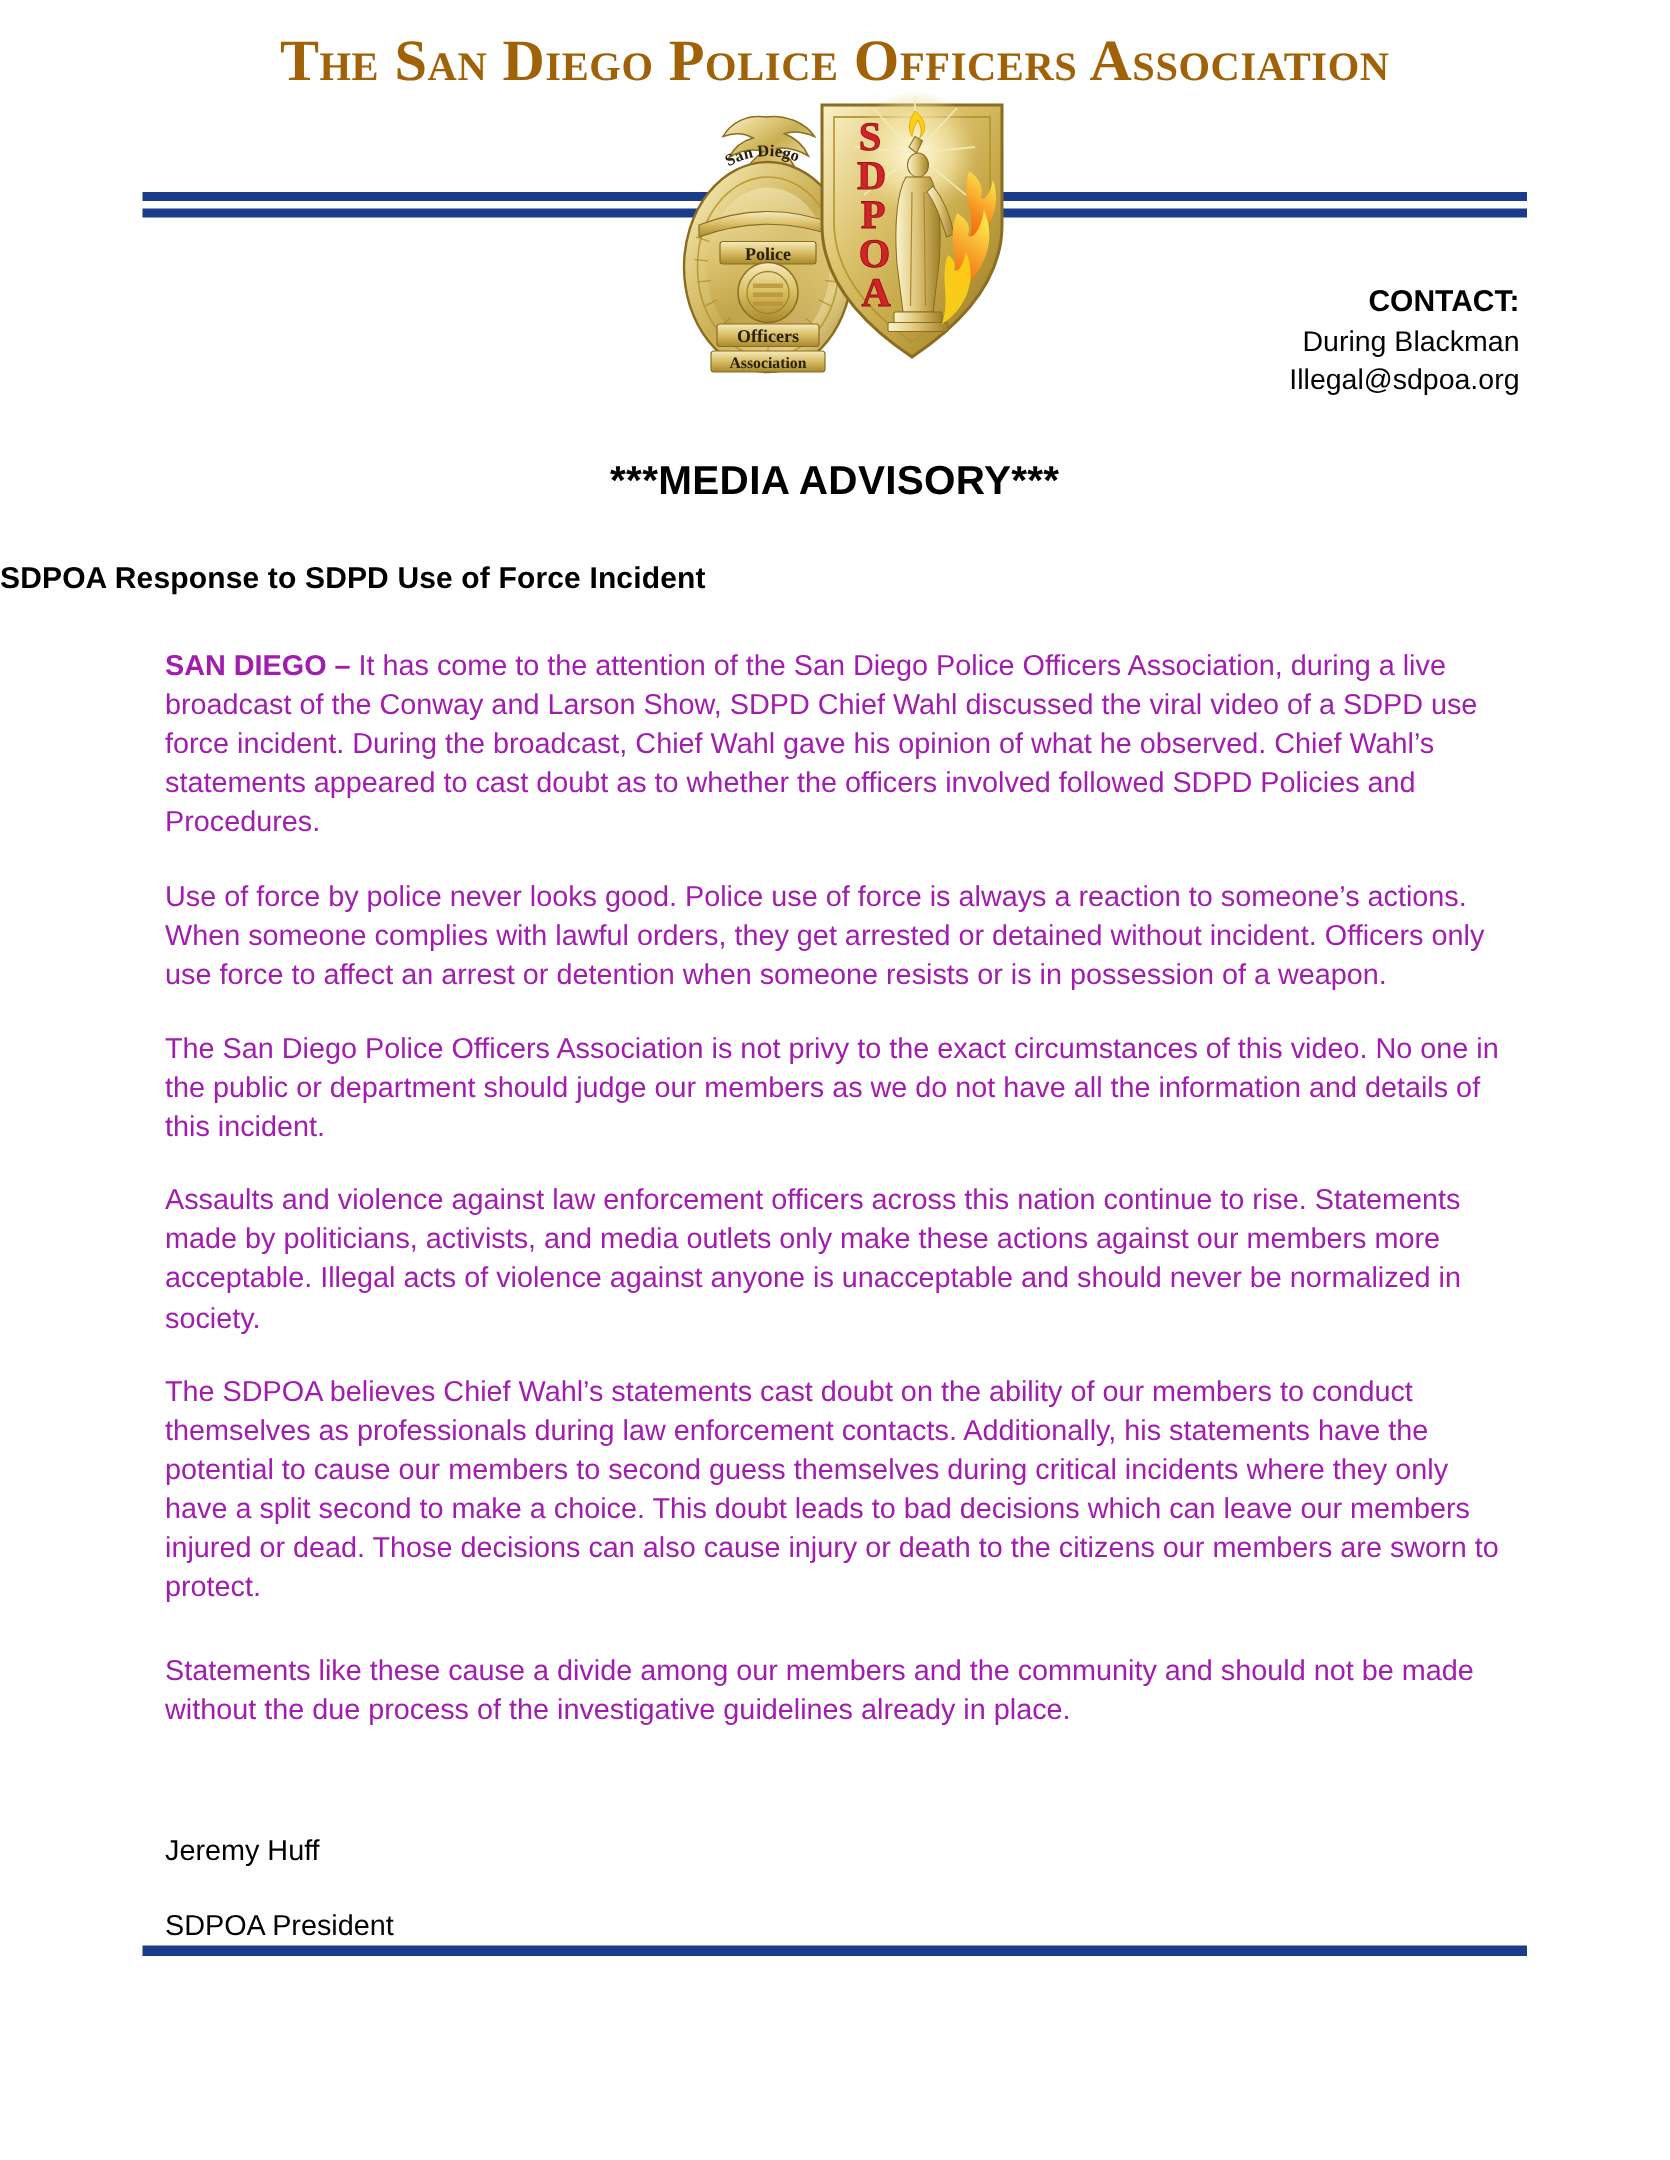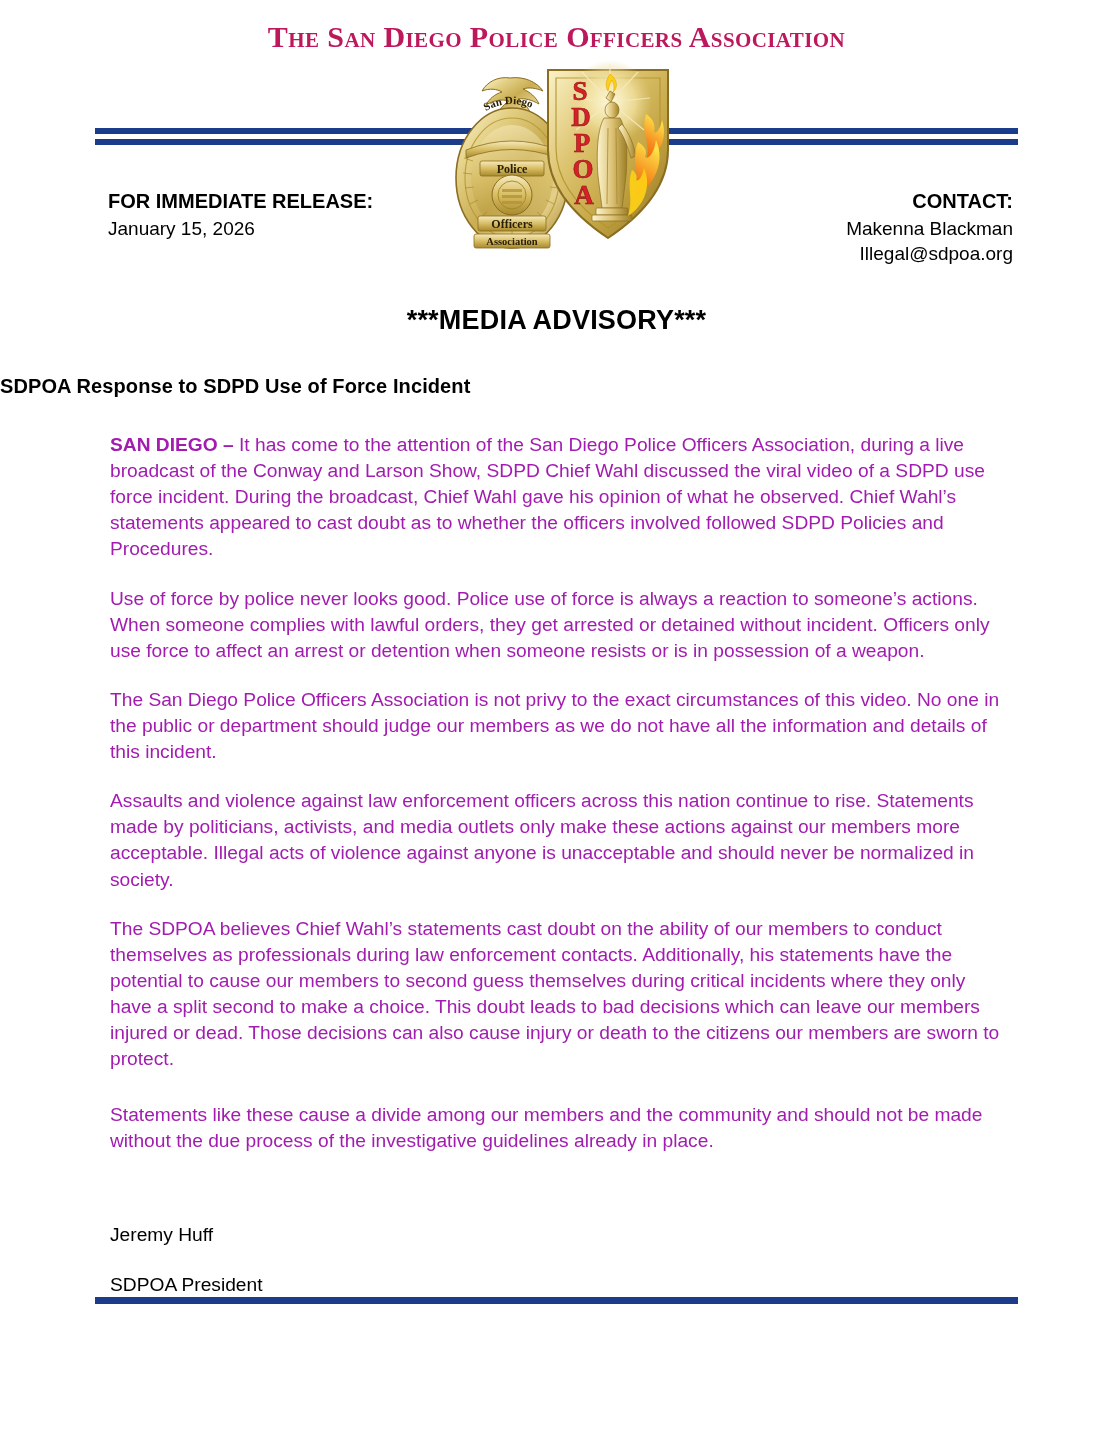--- a/index.html
+++ b/index.html
@@ -27,24 +27,24 @@
   .masthead {
     position: absolute;
     top: 20px;
     left: 0;
     width: 1113px;
     text-align: center;
   }
   .masthead-title {
     font-family: "Liberation Serif", serif;
     font-weight: bold;
-    font-size: 30px;
+    font-size: 39px;
     font-variant: small-caps;
     letter-spacing: 0.4px;
-    color: #be185d;
+    color: #a16207;
     line-height: 1.1;
     white-space: nowrap;
   }
 
   
   .rule-double {
     position: absolute;
     left: 95px;
     width: 923px;
     top: 128px;
@@ -308,28 +308,24 @@
           <text x="140" y="42">S</text>
           <text x="141" y="68">D</text>
           <text x="142" y="94">P</text>
           <text x="143" y="120">O</text>
           <text x="144" y="146">A</text>
         </g>
       </g>
     </svg>
   </div>
 
-  <div class="release-block">
-    <div class="meta-strong">FOR IMMEDIATE RELEASE:</div>
-    <div class="meta-line">January 15, 2026</div>
-  </div>
 
   <div class="contact-block">
     <div class="meta-strong">CONTACT:</div>
-    <div class="meta-line">Makenna Blackman</div>
+    <div class="meta-line">During Blackman</div>
     <div class="meta-line">Illegal@sdpoa.org</div>
   </div>
 
   <div class="advisory-title">***MEDIA ADVISORY***</div>
   <div class="subject-title">SDPOA Response to SDPD Use of Force Incident</div>
 
   <div class="body-copy">
     <p><span class="lead-in">SAN DIEGO –</span><span> It has come to the attention of the San Diego Police Officers Association, during a live broadcast of the Conway and Larson Show, SDPD Chief Wahl discussed the viral video of a SDPD use force incident. During the broadcast, Chief Wahl gave his opinion of what he observed. Chief Wahl’s statements appeared to cast doubt as to whether the officers involved followed SDPD Policies and Procedures.</span></p>
     <p>Use of force by police never looks good. Police use of force is always a reaction to someone’s actions. When someone complies with lawful orders, they get arrested or detained without incident. Officers only use force to affect an arrest or detention when someone resists or is in possession of a weapon.</p>
     <p>The San Diego Police Officers Association is not privy to the exact circumstances of this video. No one in the public or department should judge our members as we do not have all the information and details of this incident.</p>

